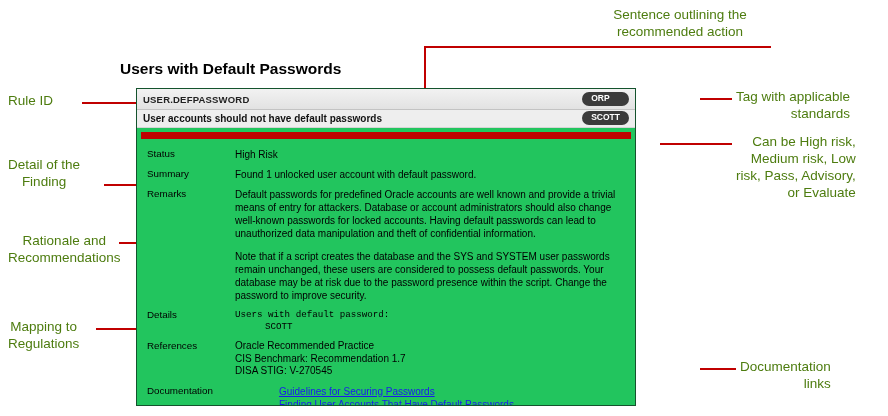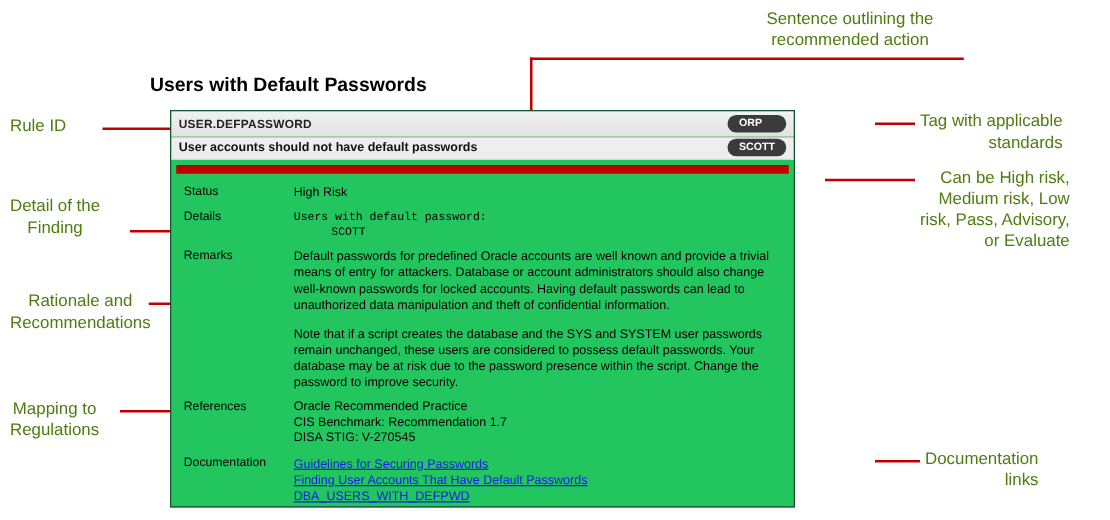--- a/index.html
+++ b/index.html
@@ -145,20 +145,21 @@
     margin: 0 0 10px 0;
   }
   .para:last-child { margin-bottom: 0; }
 
   .doc-link {
     color: #1a1aee;
     text-decoration: underline;
     display: block;
     line-height: 13px;
     cursor: pointer;
+    margin-left: 44px;
   }
   .ref-line { display: block; line-height: 12.5px; }
 </style>
 </head>
 <body>
 
 <div class="annot left" style="left:8px; top:92px; white-space:pre-line;">Rule ID</div>
 <div class="leader" style="left:82px; top:102px; width:54px;"></div>
 
 <div class="annot left" style="left:8px; top:156px; white-space:pre-line;">Detail of the
@@ -210,31 +211,35 @@
   <div class="risk-bar"></div>
 
   <div class="card-body">
     <table class="fields">
       <tbody>
           <tr>
         <td class="label">Status</td>
         <td class="value">High Risk</td>
       </tr>
       <tr>
+        <td class="label">Summary</td>
+        <td class="value">Found 1 unlocked user account with default password.</td>
+      </tr>
+      <tr>
+        <td class="label">Remarks</td>
+        <td class="value">
+          <p class="para">Default passwords for predefined Oracle accounts are well known and provide a trivial means of entry for attackers. Database or account administrators should also change well-known passwords for locked accounts. Having default passwords can lead to unauthorized data manipulation and theft of confidential information.</p>
+          <p class="para">Note that if a script creates the database and the SYS and SYSTEM user passwords remain unchanged, these users are considered to possess default passwords. Your database may be at risk due to the password presence within the script. Change the password to improve security.</p>
+        </td>
+      </tr>
+      <tr>
         <td class="label">Details</td>
         <td class="value mono">
           <span>Users with default password:</span>
           <span class="indent">SCOTT</span>
-        </td>
-      </tr>
-      <tr>
-        <td class="label">Remarks</td>
-        <td class="value">
-          <p class="para">Default passwords for predefined Oracle accounts are well known and provide a trivial means of entry for attackers. Database or account administrators should also change well-known passwords for locked accounts. Having default passwords can lead to unauthorized data manipulation and theft of confidential information.</p>
-          <p class="para">Note that if a script creates the database and the SYS and SYSTEM user passwords remain unchanged, these users are considered to possess default passwords. Your database may be at risk due to the password presence within the script. Change the password to improve security.</p>
         </td>
       </tr>
       <tr>
         <td class="label">References</td>
         <td class="value">
           <span class="ref-line">Oracle Recommended Practice</span>
           <span class="ref-line">CIS Benchmark: Recommendation 1.7</span>
           <span class="ref-line">DISA STIG: V-270545</span>
         </td>
       </tr>

